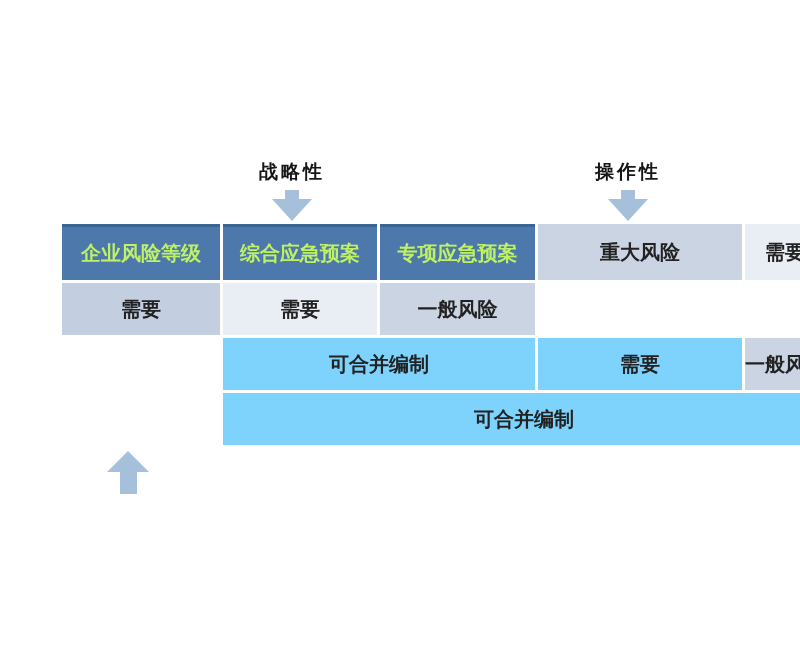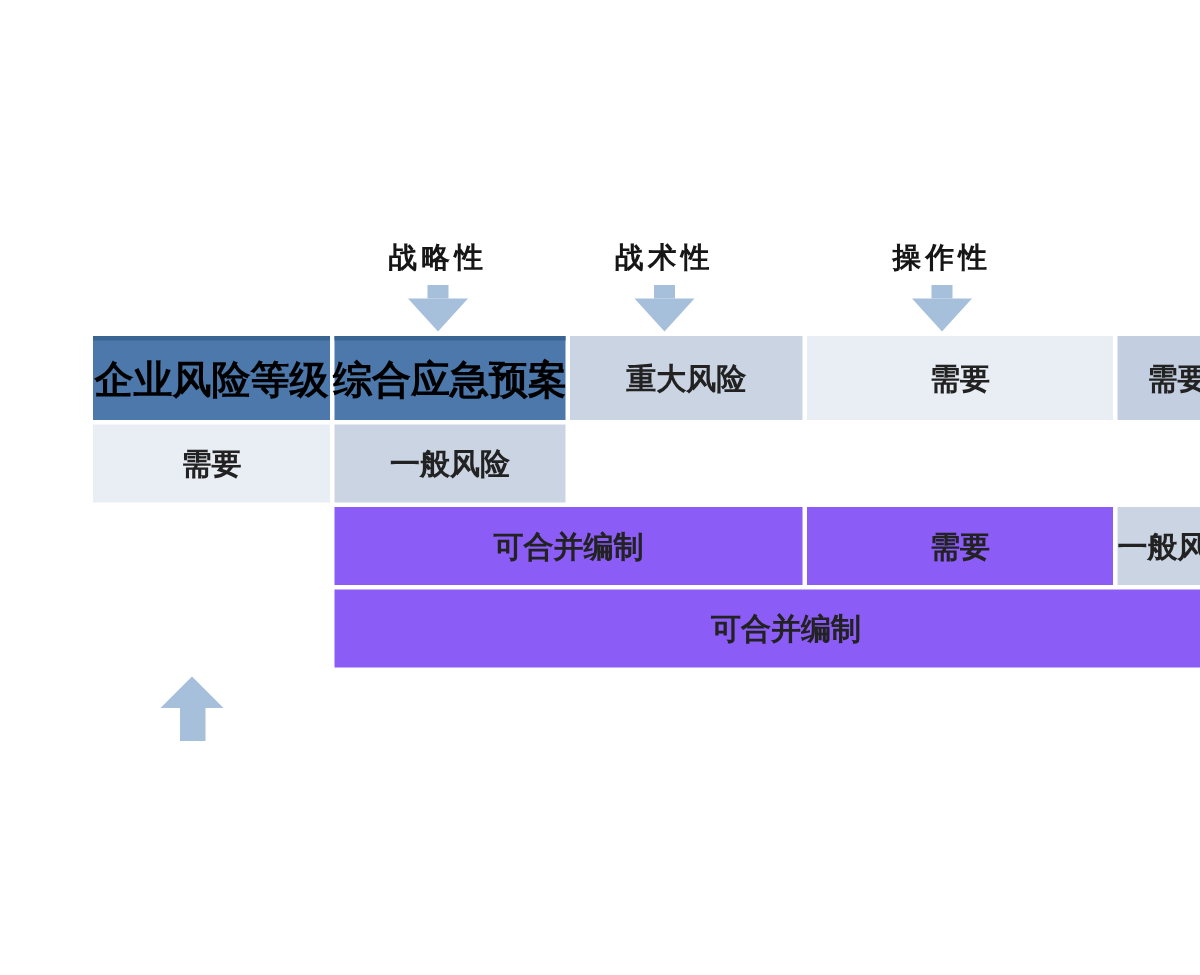--- a/index.html
+++ b/index.html
@@ -58,27 +58,27 @@
     align-items: center;
     justify-content: center;
     font-size: 20px;
     font-weight: 700;
     color: #222222;
     box-sizing: border-box;
     white-space: nowrap;
   }
   .th {
     background: #4d78ab;
-    color: #000000;
+    color: #bef264;
     border-top: 3px solid #3a6491;
-    font-size: 26px;
+    font-size: 20px;
   }
   .level-cell { background: #cbd4e3; }
   .cell-light { background: #e9edf4; }
-  .cell-merged { background: #8b5cf6; }
+  .cell-merged { background: #7dd3fc; }
   .cell-highlight { background: #c3cee0; }
   .span2 { grid-column: 2 / span 2; }
   .span3 { grid-column: 2 / span 4; }
 
   
   .arrow-up {
     position: absolute;
     left: 107px;
     top: 451px;
     display: flex;
@@ -109,39 +109,33 @@
 
 <div class="canvas">
 
   <div class="top-annotation ann-strategic">
     <span class="ann-label">战略性</span>
     <span class="arrow-down">
         <span class="stem"></span>
         <span class="tri"></span>
       </span>
   </div>
-  <div class="top-annotation ann-tactical">
-    <span class="ann-label">战术性</span>
-    <span class="arrow-down">
-        <span class="stem"></span>
-        <span class="tri"></span>
-      </span>
-  </div>
   <div class="top-annotation ann-operational">
     <span class="ann-label">操作性</span>
     <span class="arrow-down">
         <span class="stem"></span>
         <span class="tri"></span>
       </span>
   </div>
 
   <div class="risk-table">
 
     <div class="cell th">企业风险等级</div>
     <div class="cell th">综合应急预案</div>
+    <div class="cell th">专项应急预案</div>
 
     <div class="cell level-cell">重大风险</div>
     <div class="cell cell-light">需要</div>
     <div class="cell cell-highlight">需要</div>
     <div class="cell cell-light">需要</div>
 
     <div class="cell level-cell">一般风险</div>
     <div class="cell cell-merged span2">可合并编制</div>
     <div class="cell cell-merged">需要</div>
 

